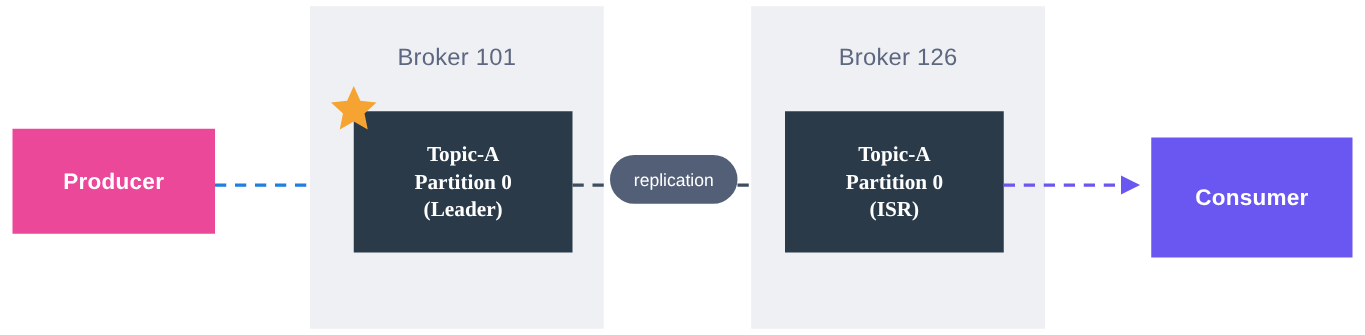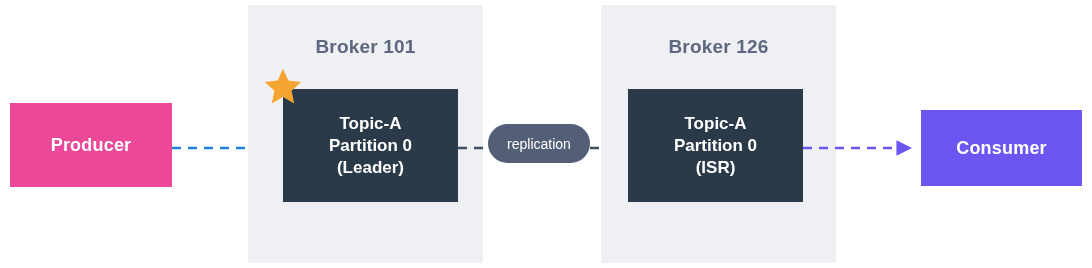--- a/index.html
+++ b/index.html
@@ -23,35 +23,36 @@
     position: absolute;
     background: #eff0f3;
     box-sizing: border-box;
   }
   .broker-title {
     position: absolute;
     left: 0;
     right: 0;
     text-align: center;
     font-size: 19px;
-    font-weight: bold;
+    font-weight: normal;
     color: #5d6780;
     letter-spacing: 0.2px;
     white-space: nowrap;
   }
 
   
   .partition-box {
     position: absolute;
     background: #2b3a49;
     display: flex;
     flex-direction: column;
     align-items: center;
     justify-content: center;
     box-sizing: border-box;
+    font-family: Liberation Serif, serif;
   }
   .partition-box .line {
     color: #ffffff;
     font-size: 17px;
     font-weight: bold;
     line-height: 22px;
     text-align: center;
     white-space: nowrap;
   }
 
@@ -160,17 +161,17 @@
 
   <svg class="connector" style="left:803px; top:136px; width:118px; height:24px;" viewBox="0 0 118 24" width="118" height="24">
     <defs>
       <marker id="ah-purple" markerWidth="7" markerHeight="7" refX="5.6" refY="3" orient="auto">
         <path d="M0,0 L6,3 L0,6 z" fill="#6a56f0"></path>
       </marker>
     </defs>
     <line x1="0" y1="12" x2="108" y2="12" stroke="#6a56f0" stroke-width="2.6" stroke-dasharray="9 7" marker-end="url(#ah-purple)"></line>
   </svg>
 
-  <div class="endpoint-box" style="left:921px; top:110px; width:161px; height:76px; background:#6a56f0;">
+  <div class="endpoint-box" style="left:921px; top:110px; width:161px; height:96px; background:#6a56f0;">
     <span class="label">Consumer</span>
   </div>
 
 </div>
 
 </body></html>

